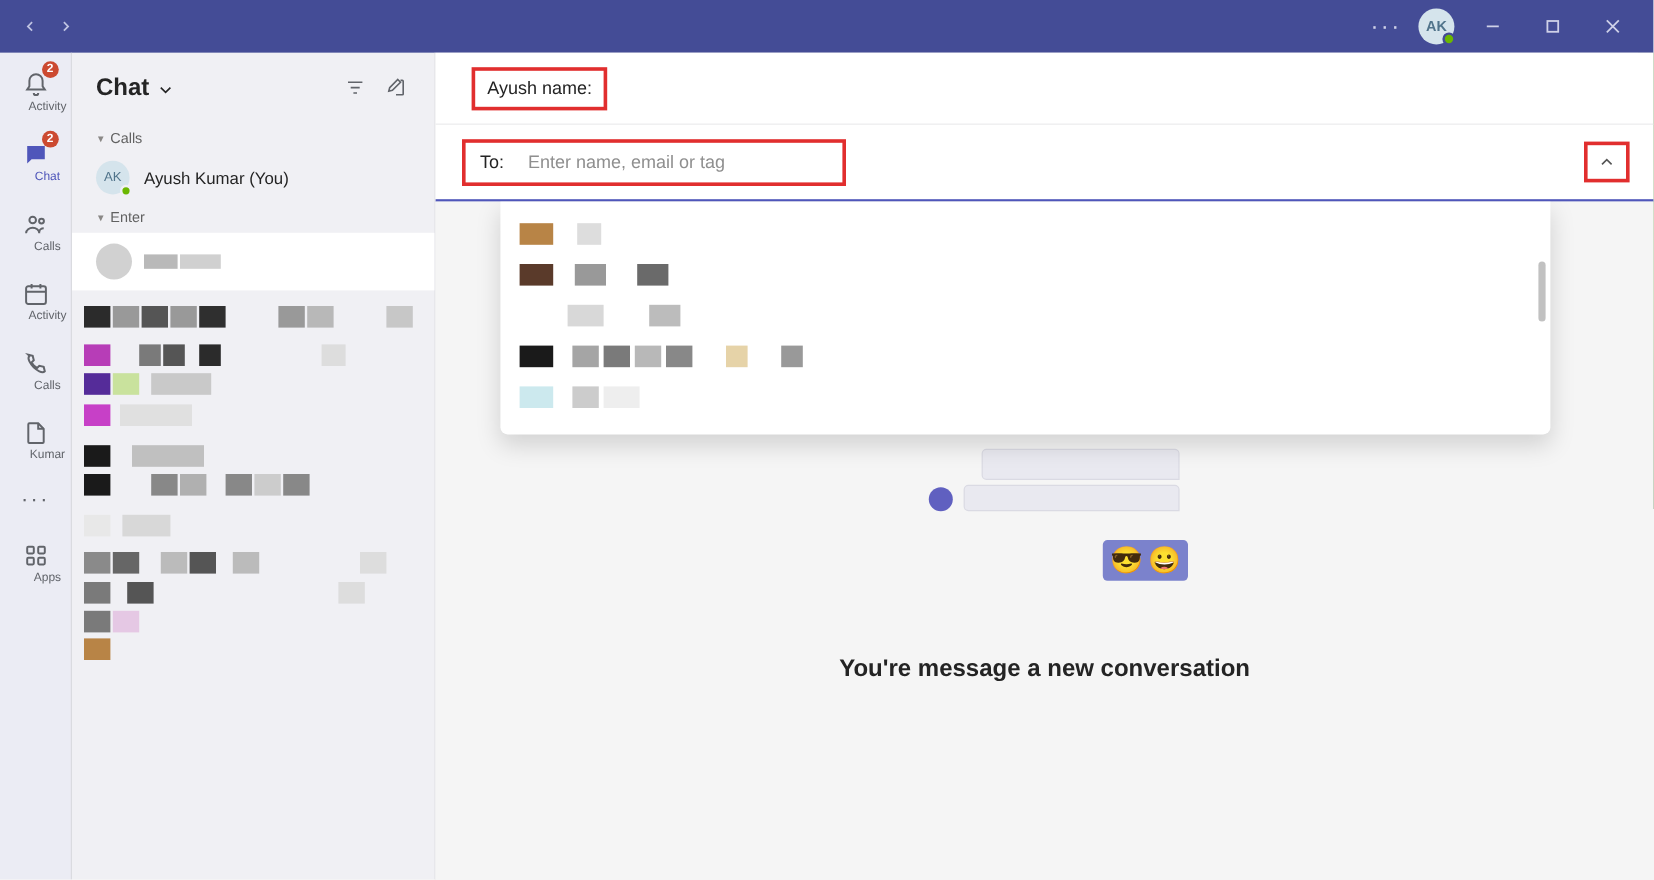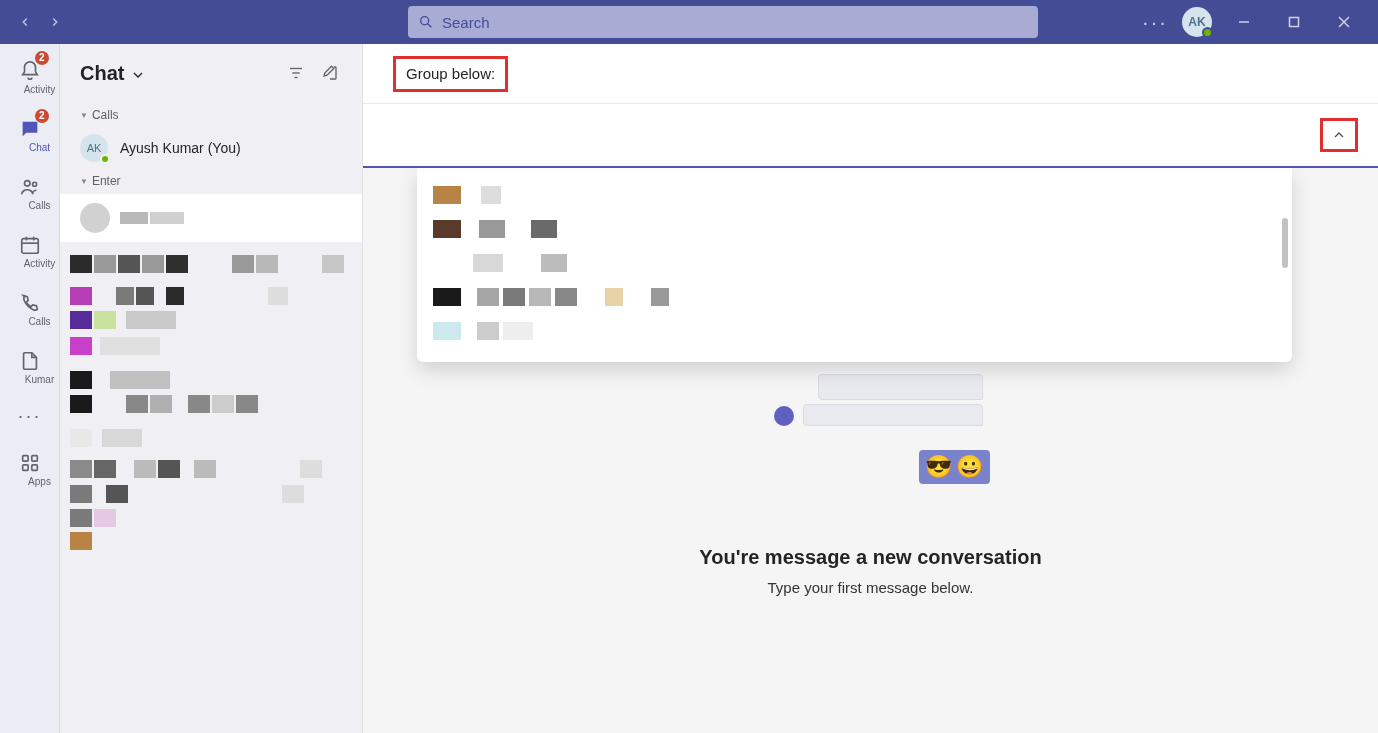--- a/index.html
+++ b/index.html
@@ -97,27 +97,20 @@
     <div class="arr">
         <svg width="14" height="14" viewBox="0 0 24 24" fill="none" stroke="currentColor" stroke-width="2.5">
           <polyline points="15 18 9 12 15 6"></polyline>
         </svg>
       </div>
     <div class="arr">
         <svg width="14" height="14" viewBox="0 0 24 24" fill="none" stroke="currentColor" stroke-width="2.5">
           <polyline points="9 18 15 12 9 6"></polyline>
         </svg>
       </div>
-  </div>
-  <div class="titlebar-search">
-    <svg class="icon" viewBox="0 0 24 24" fill="none" stroke="#444c96" stroke-width="2">
-        <circle cx="10" cy="10" r="6"></circle>
-        <line x1="20" y1="20" x2="15" y2="15"></line>
-      </svg>
-    <span class="ph">Search</span>
   </div>
   <div class="title-spacer"></div>
   <div class="titlebar-right">
     <div class="more">···</div>
     <div class="avatar-circle">
       <span>AK</span>
       <span class="presence"></span>
     </div>
     <div class="win-btn">
         <svg width="12" height="12">
@@ -333,24 +326,28 @@
     <div class="recent-row" style="height:26px;padding:4px 10px;">
       <div class="blurstrip">
           <span class="blur2" style="width:22px;background:#b88446"></span>
         </div>
     </div>
   </div>
 
   <div class="content">
     <div class="groupname-row">
       <div class="groupname-box">
-        <span class="lbl">Group below:</span>
+        <span class="lbl">Ayush name:</span>
       </div>
     </div>
     <div class="to-row">
+      <div class="to-box">
+        <span class="to">To:</span>
+        <span class="ph">Enter name, email or tag</span>
+      </div>
       <div class="collapse-box">
         <div>
           <svg width="16" height="16" viewBox="0 0 24 24" fill="none" stroke="#555" stroke-width="2">
               <polyline points="6 15 12 9 18 15"></polyline>
             </svg>
         </div>
       </div>
     </div>
     <div class="body">
 
@@ -399,20 +396,19 @@
             <span class="bav"></span>
           </div>
       </div>
       <div class="emoji-block">
         <span>😎</span>
         <span>😀</span>
       </div>
 
       <div class="start-text">
         <h2>You're message a new conversation</h2>
-        <p>Type your first message below.</p>
       </div>
 
     </div>
   </div>
 </div>
 
 <div class="desktop-strip"></div>
 
 </body></html>

